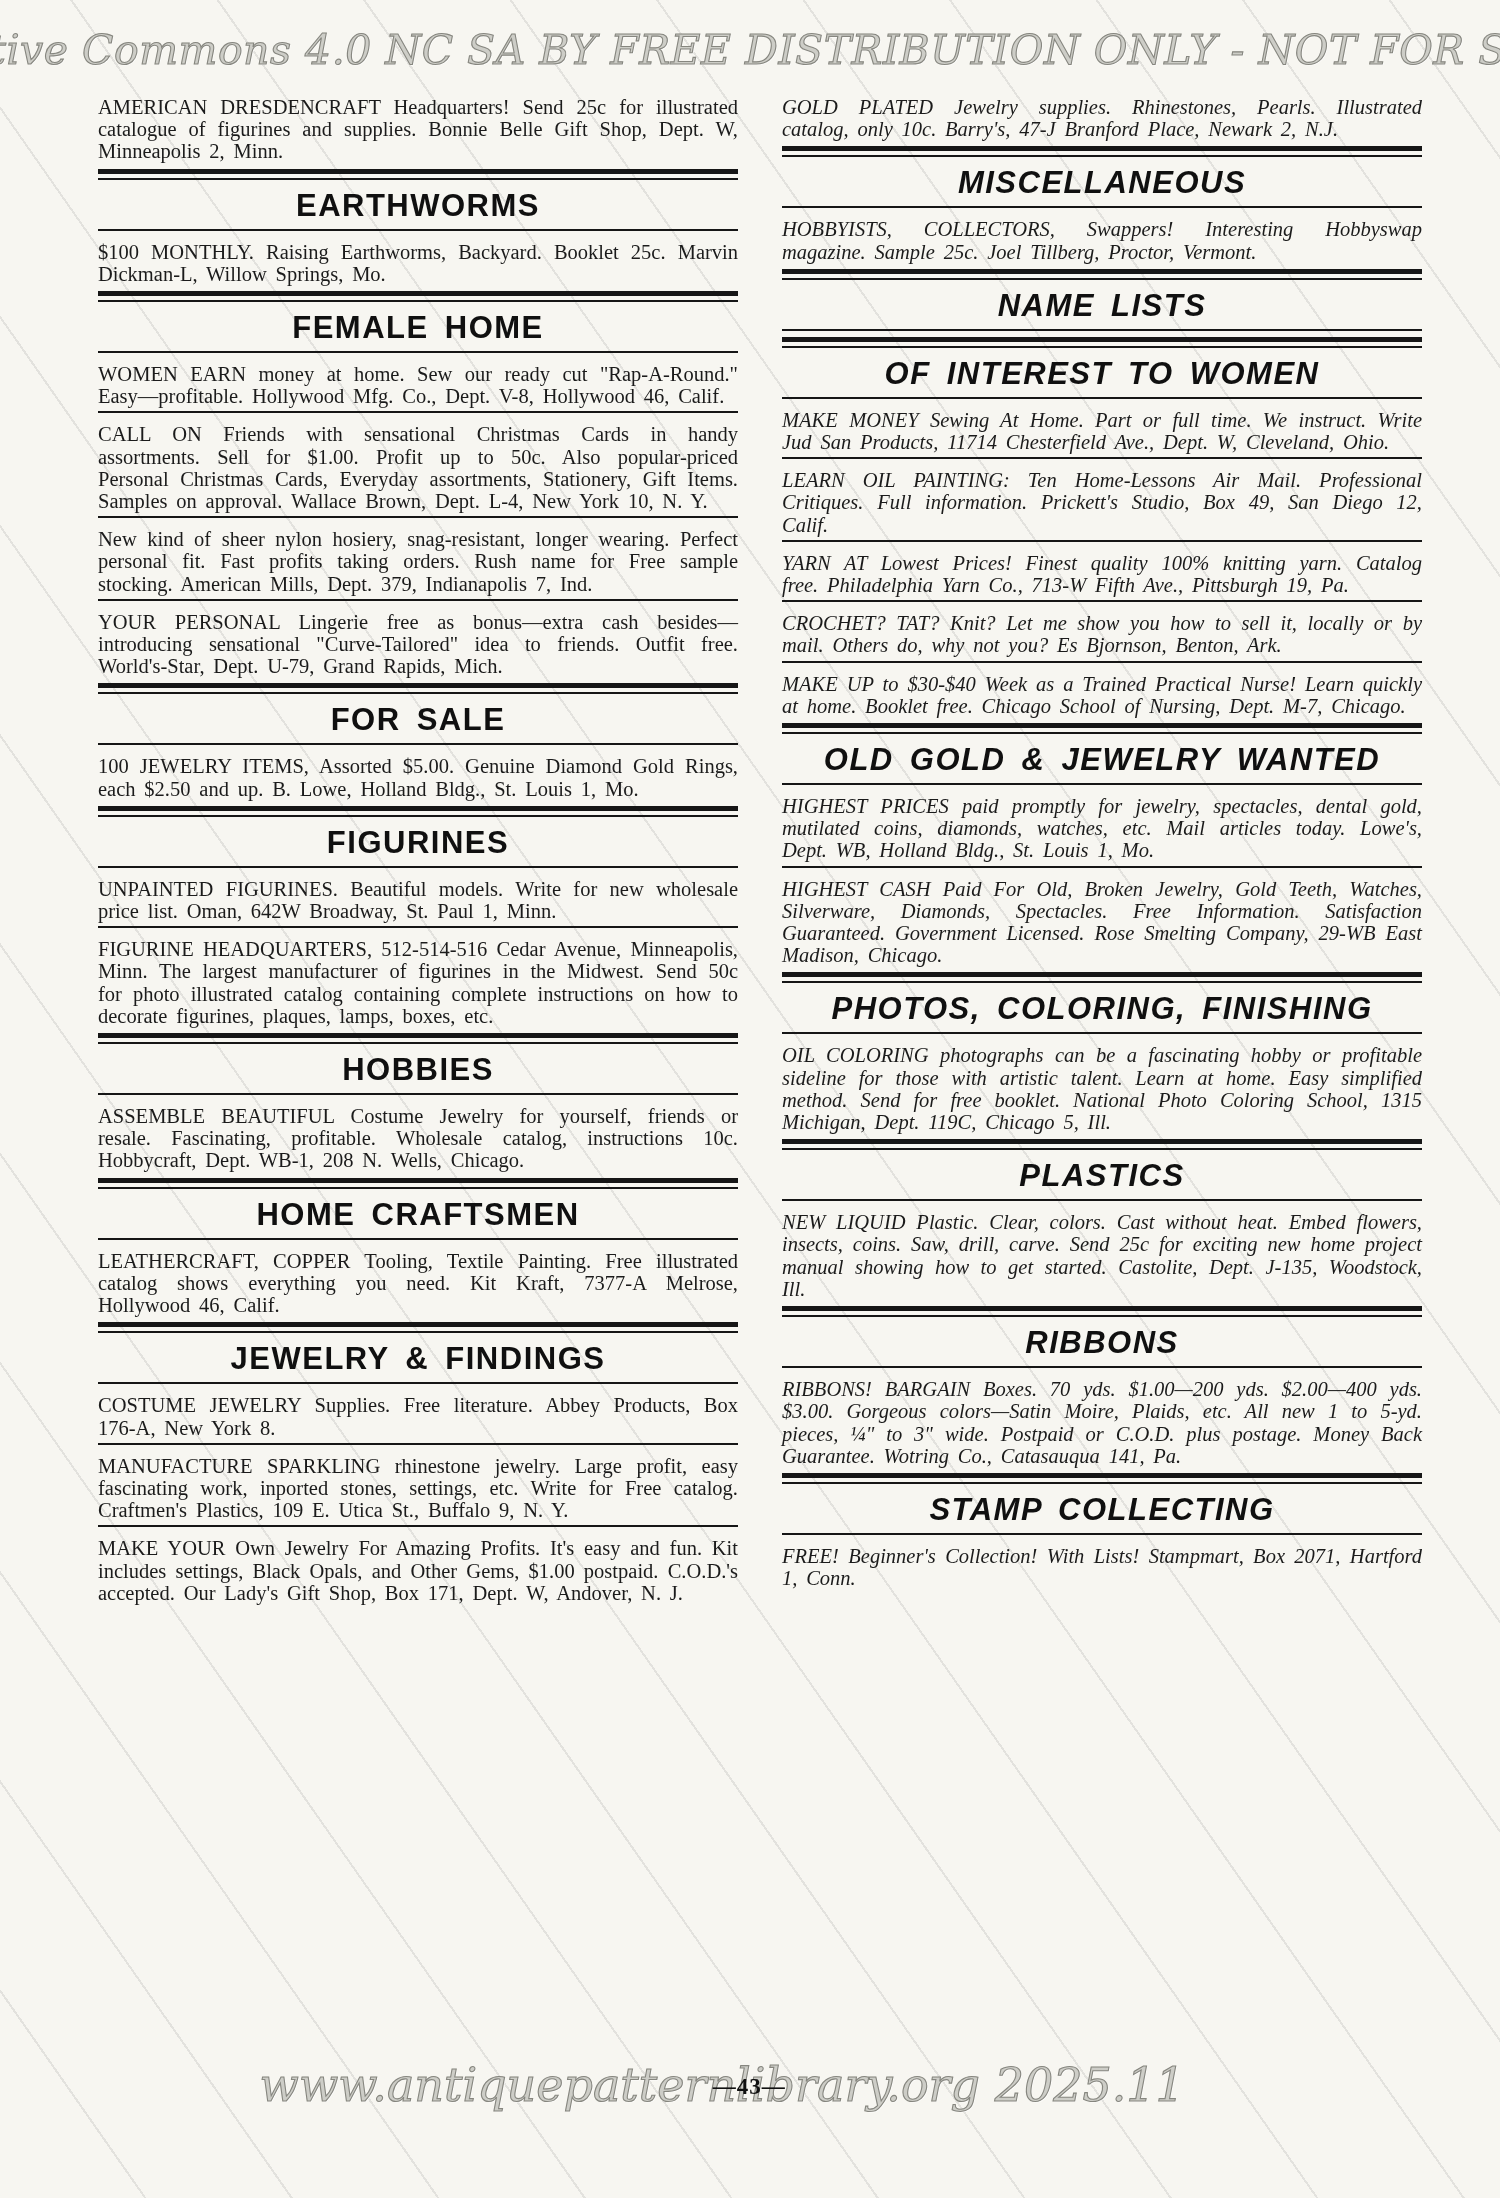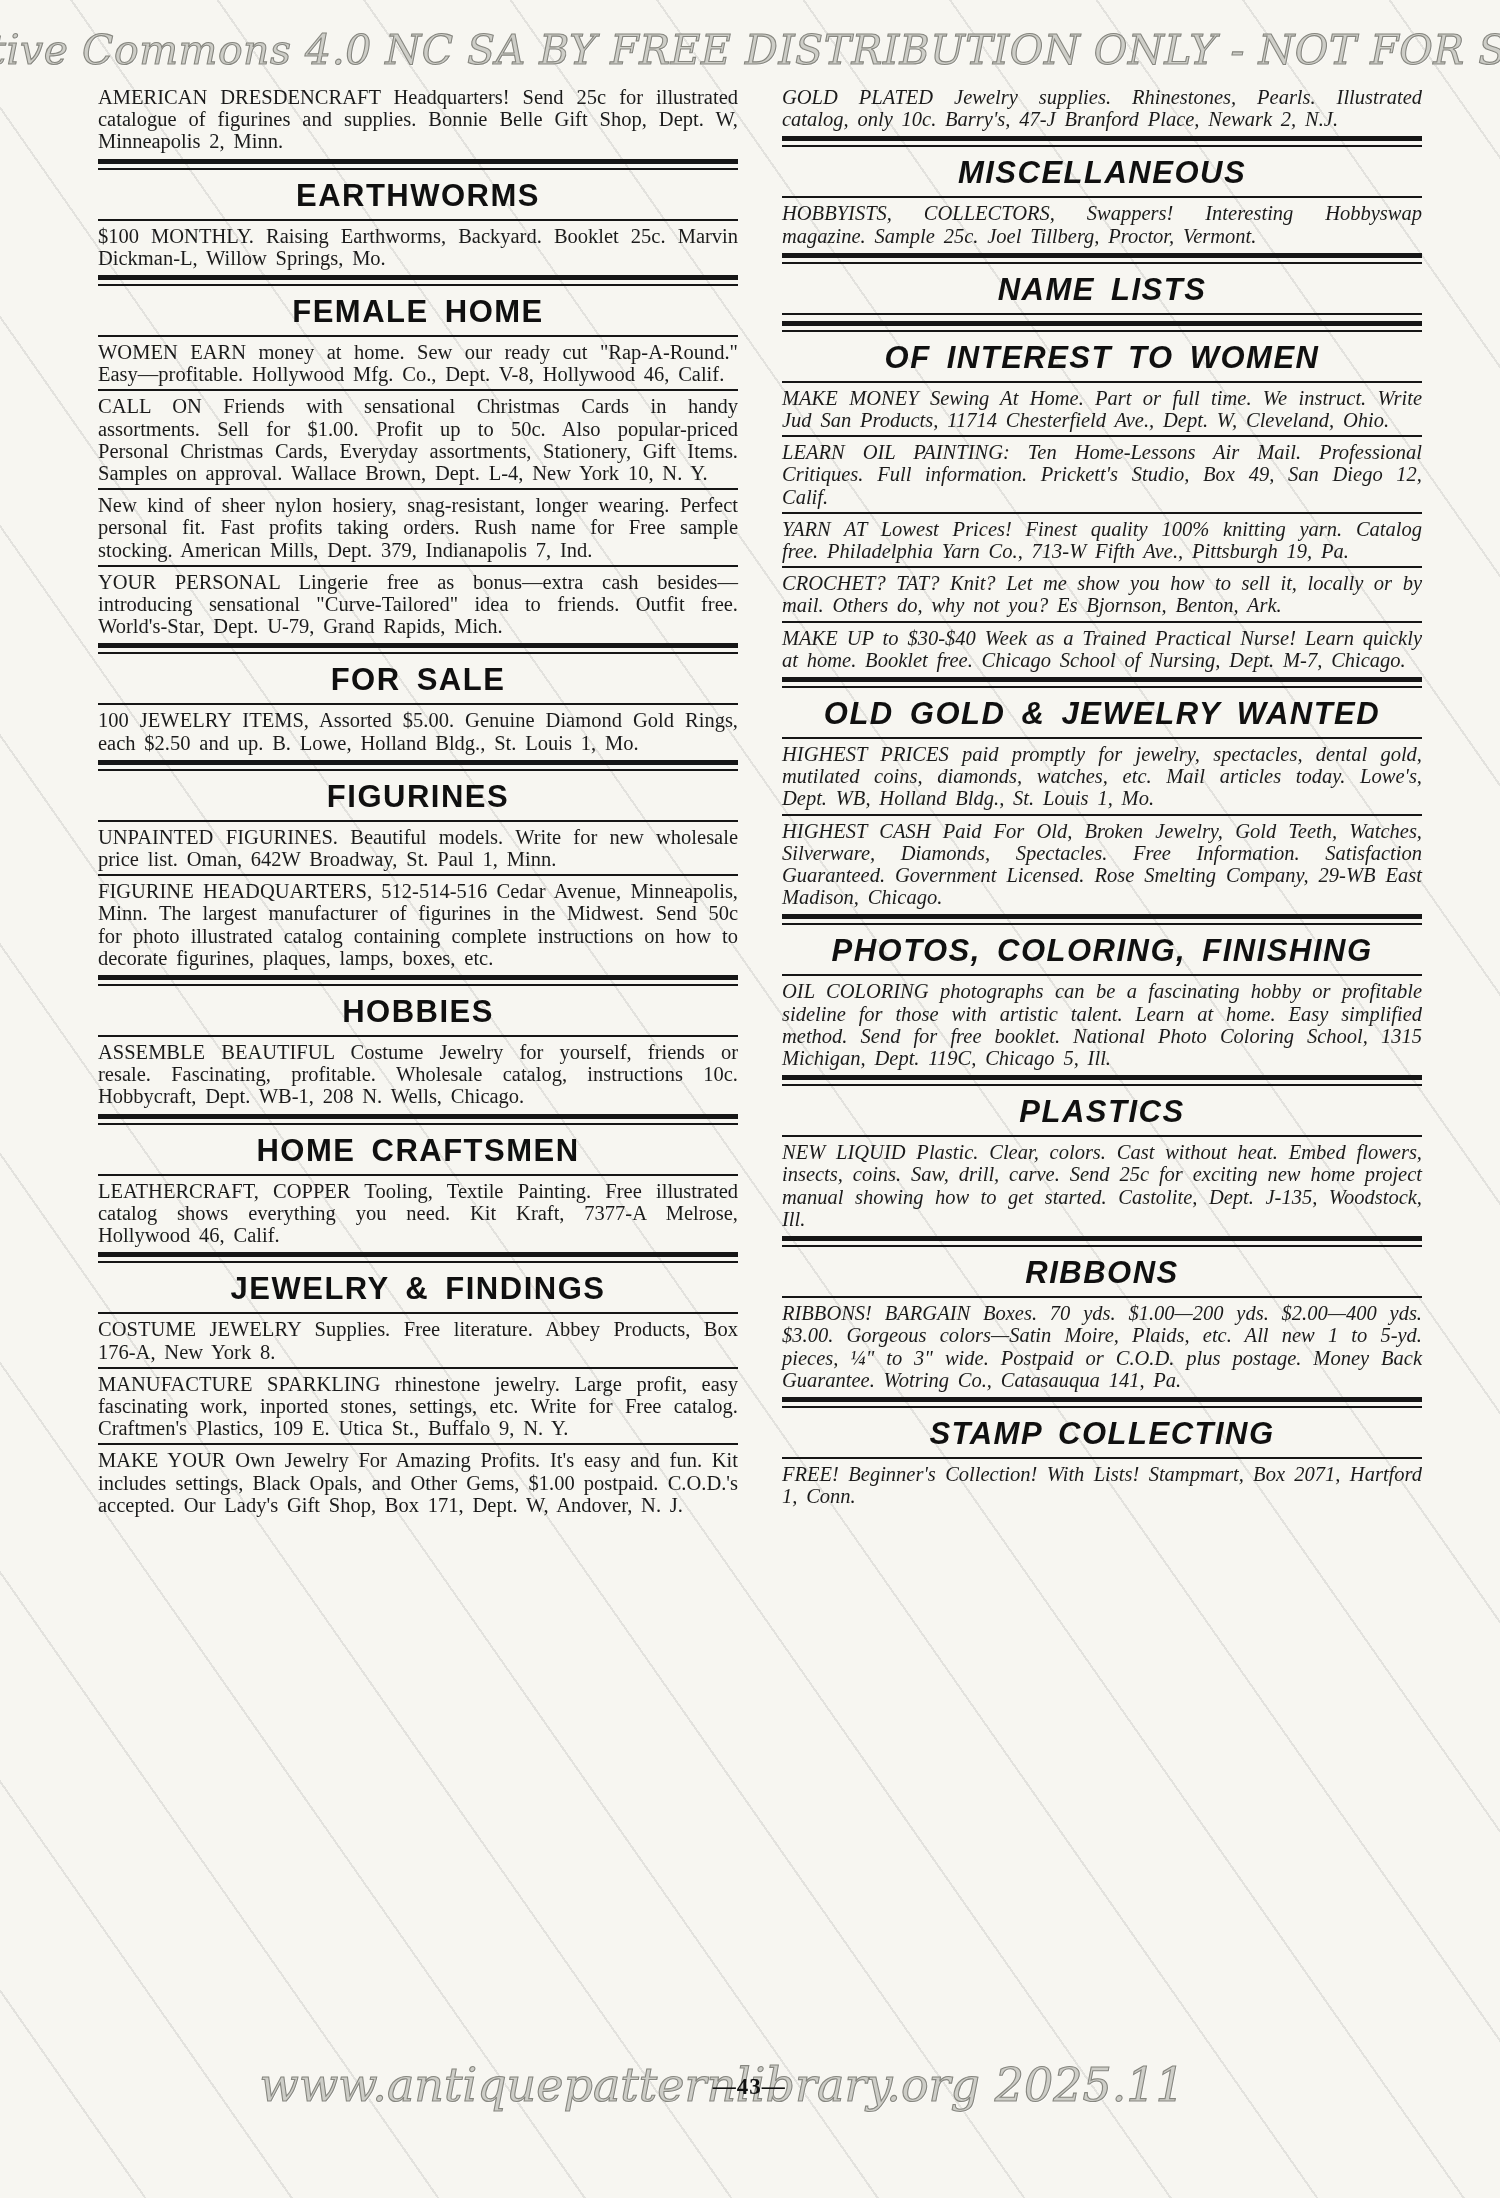--- a/index.html
+++ b/index.html
@@ -37,21 +37,21 @@
   .page-number{
     position:absolute; top:2046px; left:50%; transform:translateX(-51%);
     font-size:23px; font-weight:bold; color:#101010; z-index:4;
     font-family:"Liberation Serif",serif; letter-spacing:1px;margin-top:28px;
   }
   .columns{position:absolute; top:86px; left:0; width:1500px; z-index:2;}
   .column{position:absolute; top:0; width:640px;}
   .column.left{left:98px;}
   .column.right{left:782px;font-style:italic;}
   .ad{
-    margin:0 0 4px;
+    margin:10px 0 4px;
     font-size:20.5px;
     line-height:22.2px;
     text-align:justify;
     word-spacing:.18em;
   }
   .ad::after{  }
   h2.section-header{
     margin:8px 0 5px;
     text-align:center;
     font-family:"Liberation Sans","DejaVu Sans",sans-serif;

